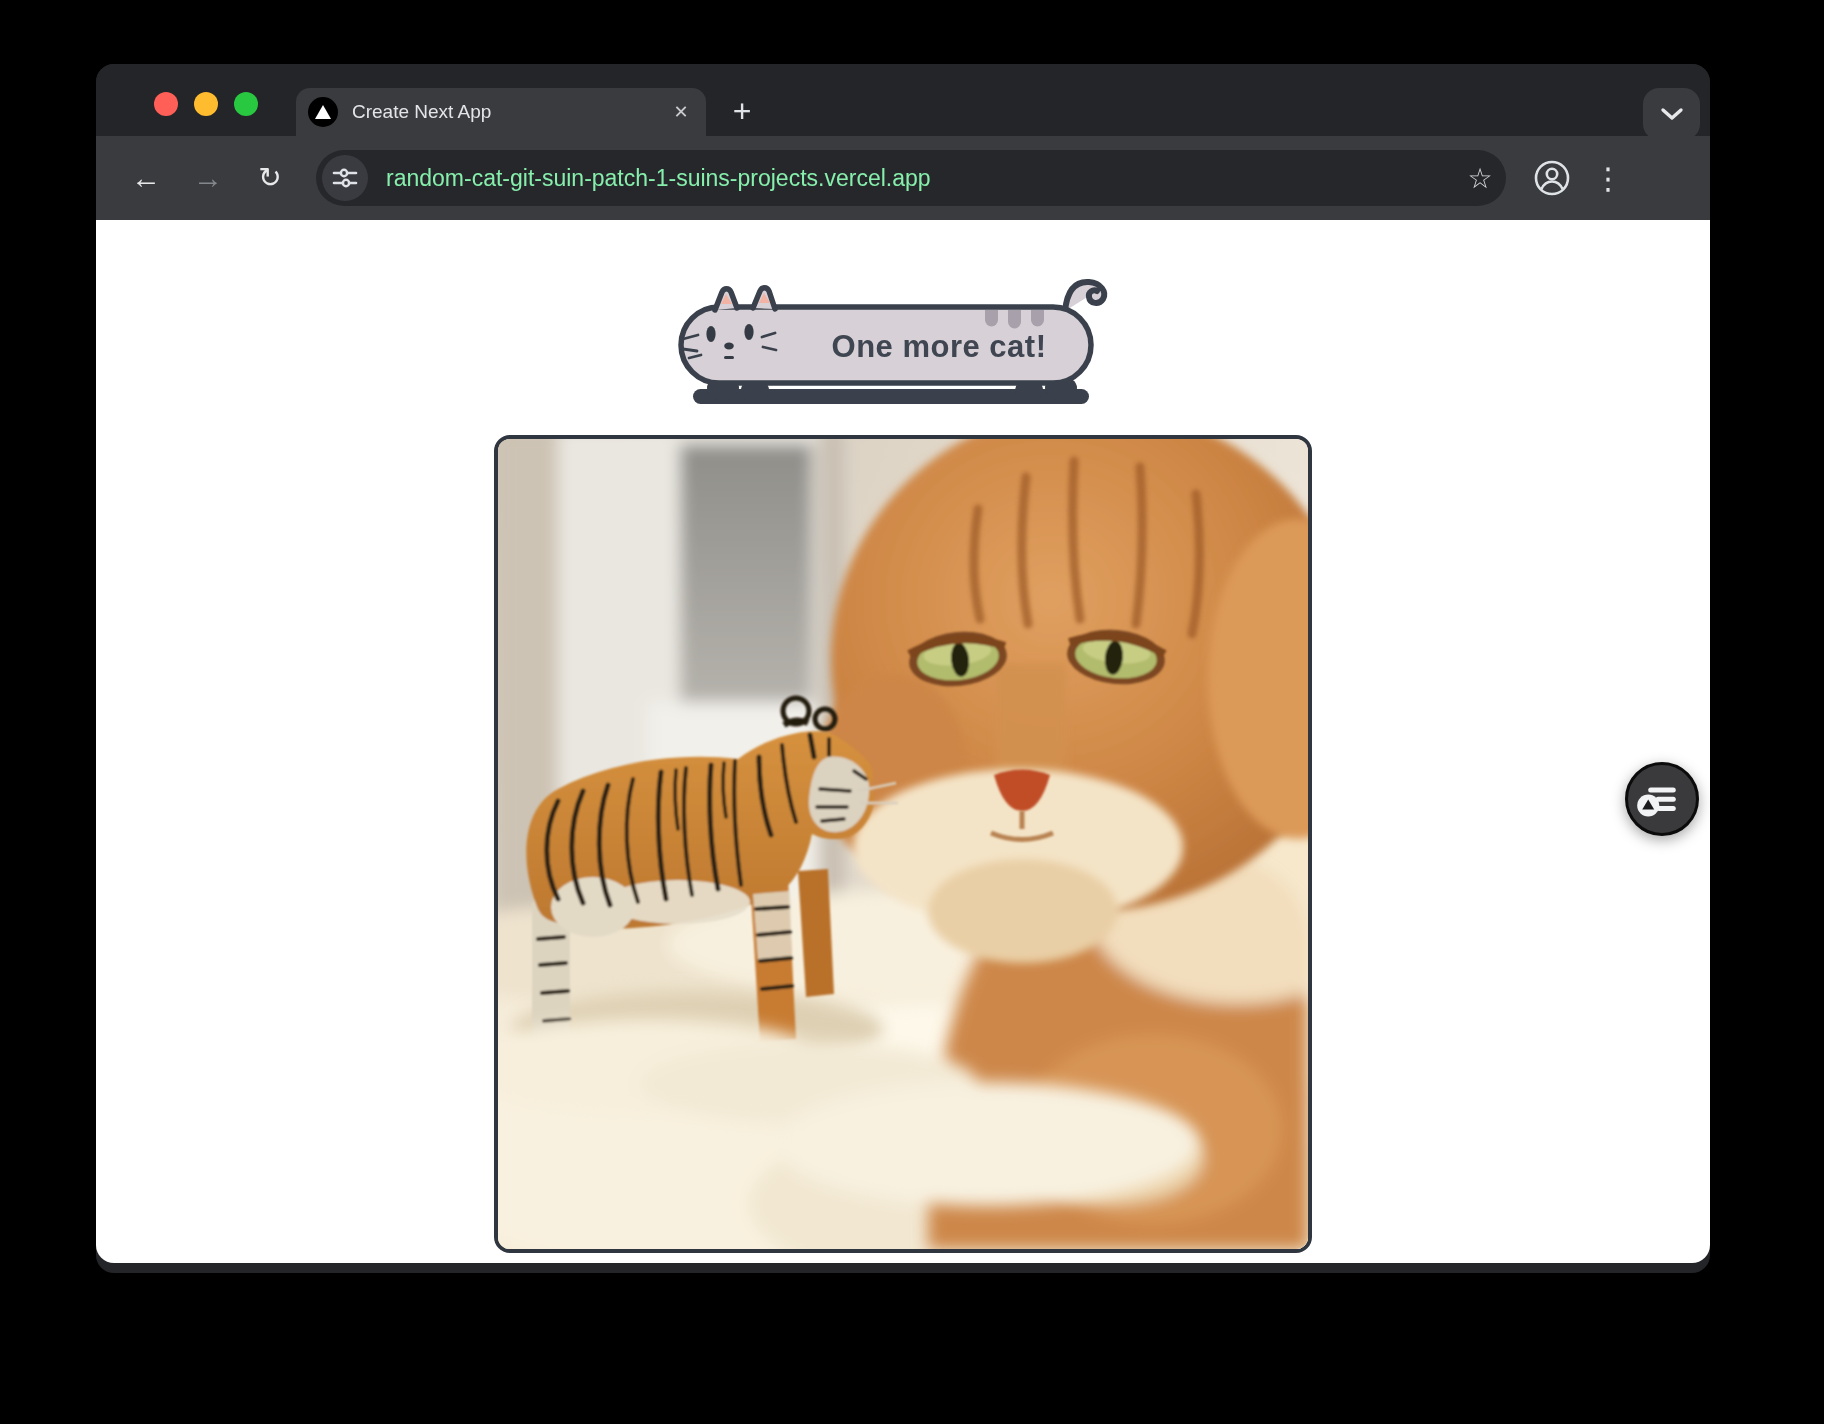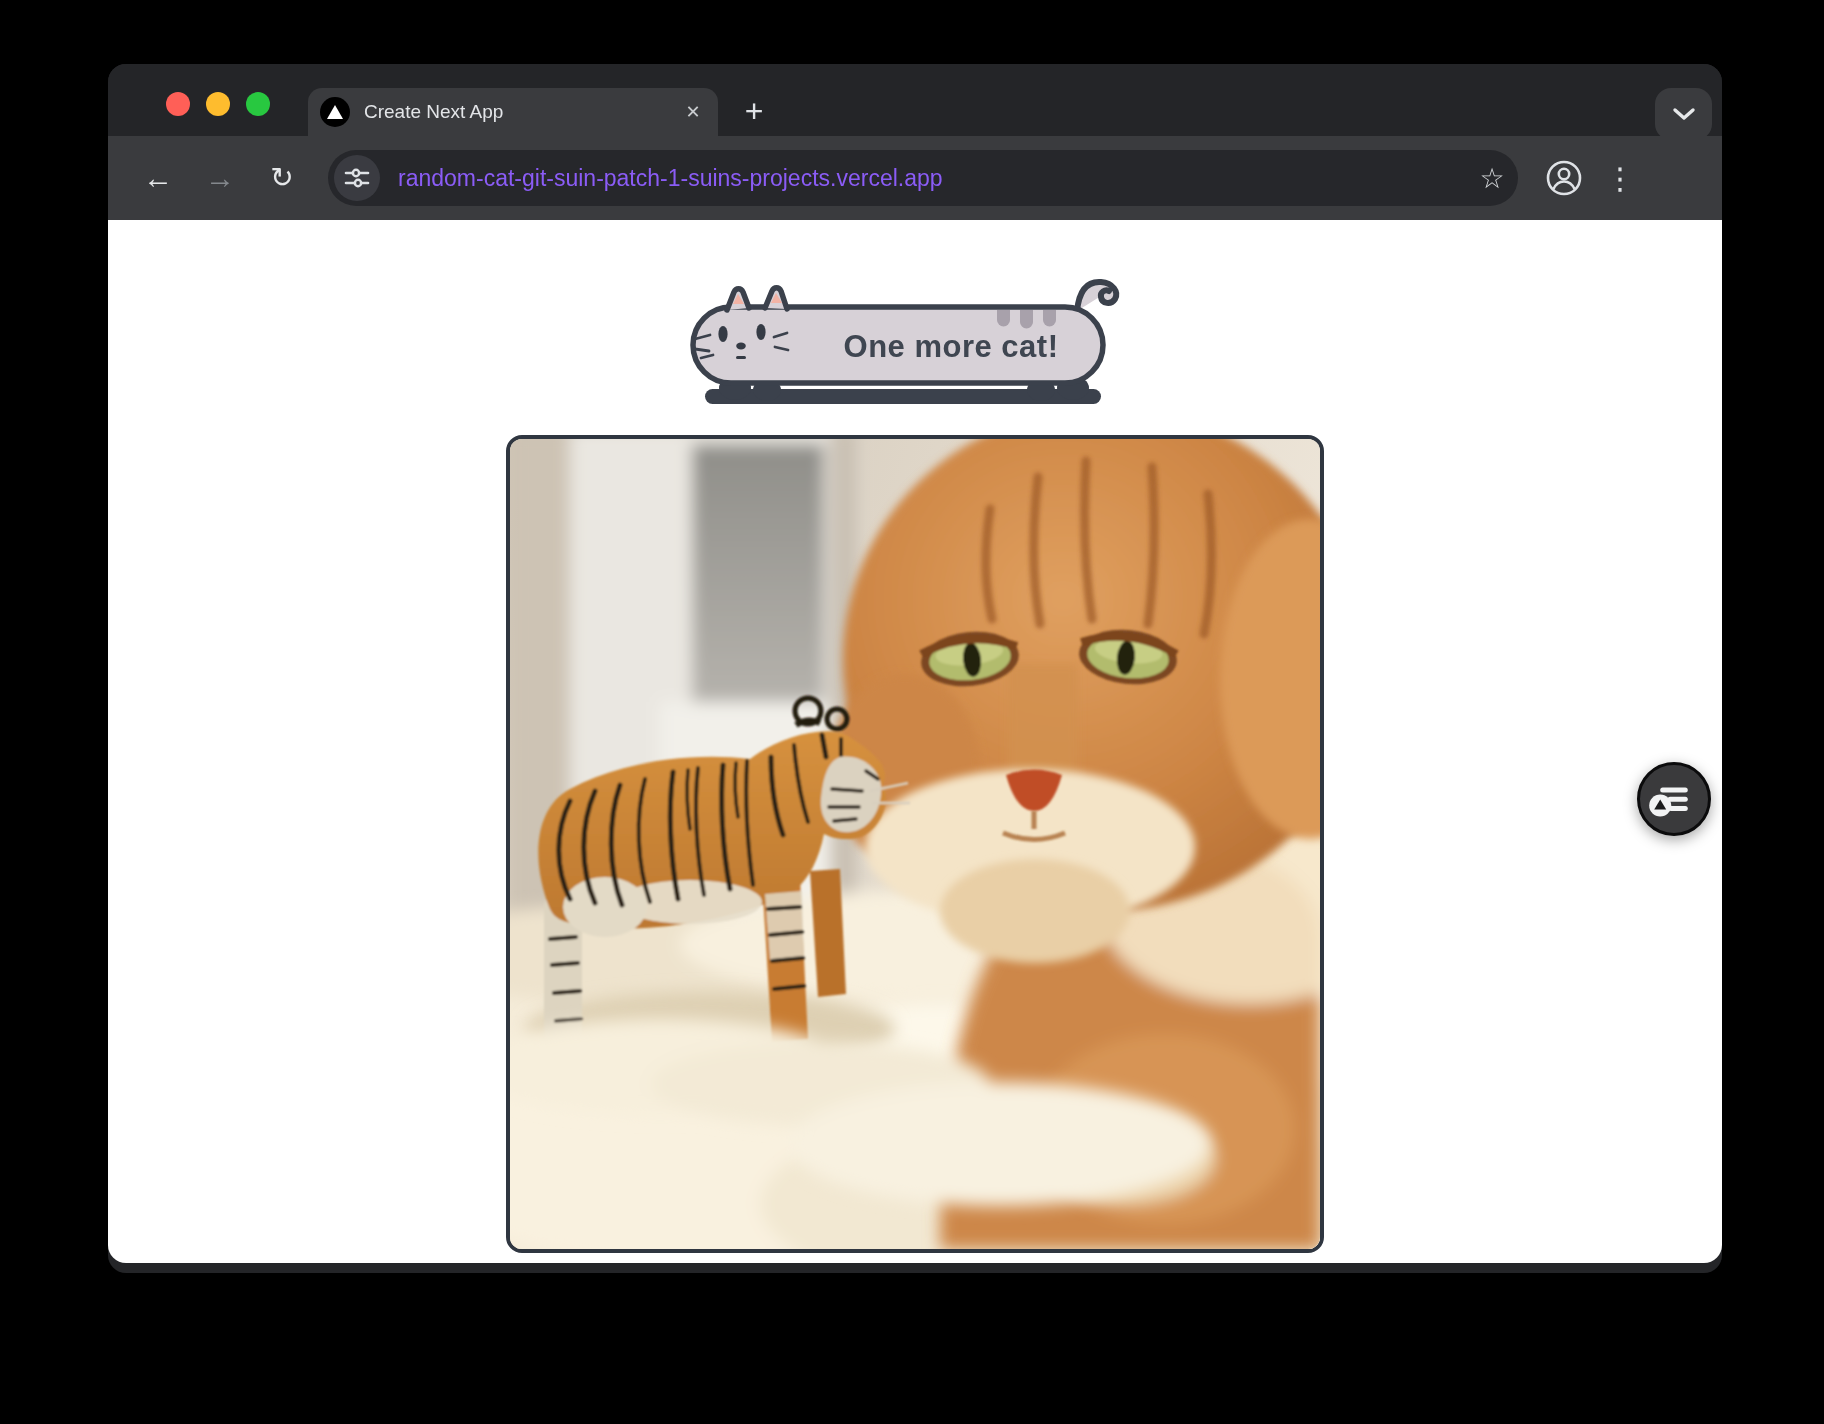--- a/index.html
+++ b/index.html
@@ -4,21 +4,20 @@
 <style>
   html,body{margin:0;padding:0;}
   body{
     width:1824px;height:1424px;background:#000;position:relative;overflow:hidden;
     font-family:"Liberation Sans", sans-serif;
   }
   .window{
     position:absolute;left:96px;top:64px;width:1614px;height:1209px;
     border-radius:18px;overflow:hidden;background:#242528;
     box-shadow:0 24px 70px rgba(0,0,0,.55);
-    margin-left:12px;
   }
   
   .tabstrip{position:relative;height:72px;background:#242528;}
   .lights{position:absolute;left:58px;top:28px;display:flex;gap:16px;}
   .light{width:24px;height:24px;border-radius:50%;}
   .tab{
     position:absolute;left:200px;top:24px;width:410px;height:48px;
     background:#3a3b3e;border-radius:14px 14px 0 0;display:flex;align-items:center;
   }
   .favicon{
@@ -53,21 +52,21 @@
   .nav-reload{margin-left:6px;font-size:28px;}
   .urlbar{
     position:relative;margin-left:18px;width:1190px;height:56px;border-radius:28px;
     background:#26272b;display:flex;align-items:center;flex:none;
   }
   .tune{
     width:46px;height:46px;border-radius:50%;background:#3a3b41;margin-left:6px;
     display:flex;align-items:center;justify-content:center;flex:none;
   }
   .url-text{
-    color:#8b5cf6;font-size:23px;margin-left:18px;white-space:nowrap;overflow:hidden;flex:1;
+    color:#86efac;font-size:23px;margin-left:18px;white-space:nowrap;overflow:hidden;flex:1;
   }
   .star{width:52px;flex:none;text-align:center;font-size:28px;color:#d7dadd;}
   .profile{margin-left:24px;width:44px;height:44px;display:flex;align-items:center;justify-content:center;}
   .dots{margin-left:14px;width:40px;text-align:center;font-size:30px;color:#dfe2e6;letter-spacing:0;}
   
   .content{
     position:relative;height:1043px;background:#ffffff;border-radius:0 0 18px 18px;overflow:hidden;
   }
   .cat-btn{display:block;margin:51px auto 0;cursor:pointer;}
   .photo{

